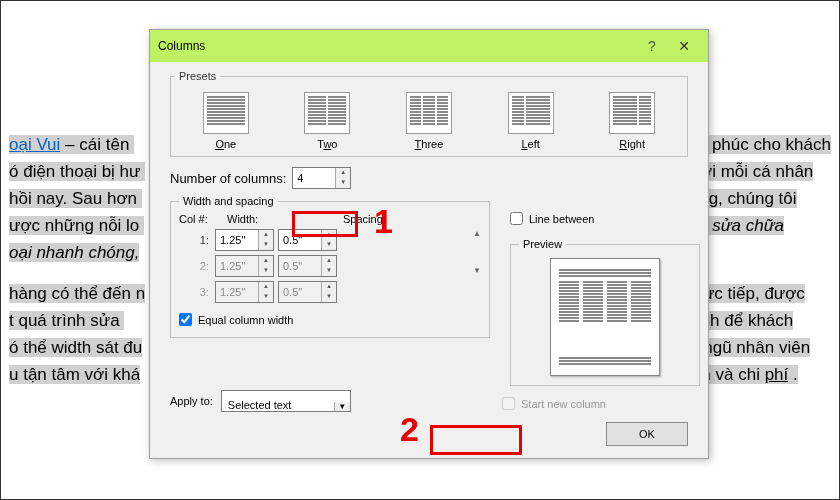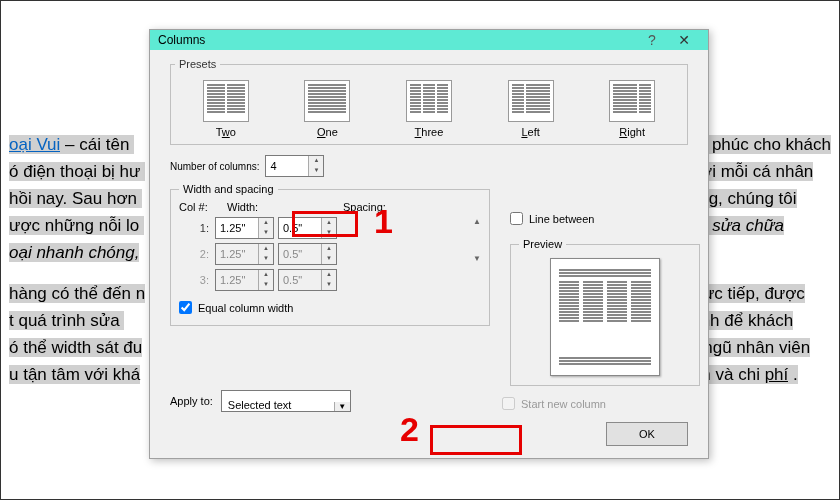--- a/index.html
+++ b/index.html
@@ -28,22 +28,22 @@
   .dialog {
     position: absolute;
     left: 148px; top: 28px;
     width: 560px; height: 430px;
     background: #f0f0f0;
     border: 1px solid #a0a0a0;
     box-shadow: 2px 2px 8px rgba(0,0,0,.25);
   }
   .titlebar {
     display: flex; align-items: center;
-    height: 20px;
-    background: #5eead4;
+    height: 32px;
+    background: #bef264;
     padding: 0 8px;
   }
   .titlebar .title { flex: 1; font-size: 12px; color: #000; }
   .titlebar .help { width: 32px; text-align: center; font-size: 14px; color: #555; }
   .titlebar .close { width: 32px; text-align: center; font-size: 14px; color: #333; }
 
   .body { padding: 8px 20px 12px 20px; }
 
   fieldset.presets {
     border: 1px solid #c0c0c0;
@@ -57,21 +57,21 @@
     width: 46px; height: 42px; margin: 0 auto 4px auto;
     border: 1px solid #999; background: #fff;
     display: flex; padding: 3px; gap: 2px;
   }
   .preset-icon .col { flex: 1; display: flex; flex-direction: column; gap: 1px; }
   .preset-icon .col .ln { height: 2px; background: #888; }
   .preset-item .lbl { font-size: 11px; }
   .preset-item .lbl u { text-decoration: underline; }
 
   .row { display: flex; align-items: center; margin-top: 10px; gap: 6px; }
-  label.inline { font-size: 10px; color: #000; }
+  label.inline { font-size: 13px; color: #000; }
   .spinner {
     display: inline-flex; align-items: stretch;
     border: 1px solid #7a7a7a; background: #fff;
     height: 22px;
   }
   .spinner input {
     border: none; width: 42px; padding: 0 4px;
     font-size: 11px; outline: none;
   }
   .spinner input:disabled { background: #f0f0f0; color: #888; }
@@ -196,51 +196,51 @@
                 <div class="ln"></div>
                 <div class="ln"></div>
                 <div class="ln"></div>
                 <div class="ln"></div>
                 <div class="ln"></div>
                 <div class="ln"></div>
                 <div class="ln"></div>
                 <div class="ln"></div>
                 <div class="ln"></div>
               </div>
-              <div class="col">
-                <div class="ln"></div>
-                <div class="ln"></div>
-                <div class="ln"></div>
-                <div class="ln"></div>
-                <div class="ln"></div>
-                <div class="ln"></div>
-                <div class="ln"></div>
-                <div class="ln"></div>
-                <div class="ln"></div>
-                <div class="ln"></div>
-              </div>
-            </div>
-          <div class="lbl">T<u>w</u>o</div>
+            </div>
+          <div class="lbl"><u>O</u><span>ne</span></div>
         </div>
         <div class="preset-item">
           <div class="preset-icon">
               <div class="col">
                 <div class="ln"></div>
                 <div class="ln"></div>
                 <div class="ln"></div>
                 <div class="ln"></div>
                 <div class="ln"></div>
                 <div class="ln"></div>
                 <div class="ln"></div>
                 <div class="ln"></div>
                 <div class="ln"></div>
                 <div class="ln"></div>
               </div>
-            </div>
-          <div class="lbl"><u>O</u><span>ne</span></div>
+              <div class="col">
+                <div class="ln"></div>
+                <div class="ln"></div>
+                <div class="ln"></div>
+                <div class="ln"></div>
+                <div class="ln"></div>
+                <div class="ln"></div>
+                <div class="ln"></div>
+                <div class="ln"></div>
+                <div class="ln"></div>
+                <div class="ln"></div>
+              </div>
+            </div>
+          <div class="lbl">T<u>w</u>o</div>
         </div>
         <div class="preset-item">
           <div class="preset-icon">
               <div class="col">
                 <div class="ln"></div>
                 <div class="ln"></div>
                 <div class="ln"></div>
                 <div class="ln"></div>
                 <div class="ln"></div>
                 <div class="ln"></div>

